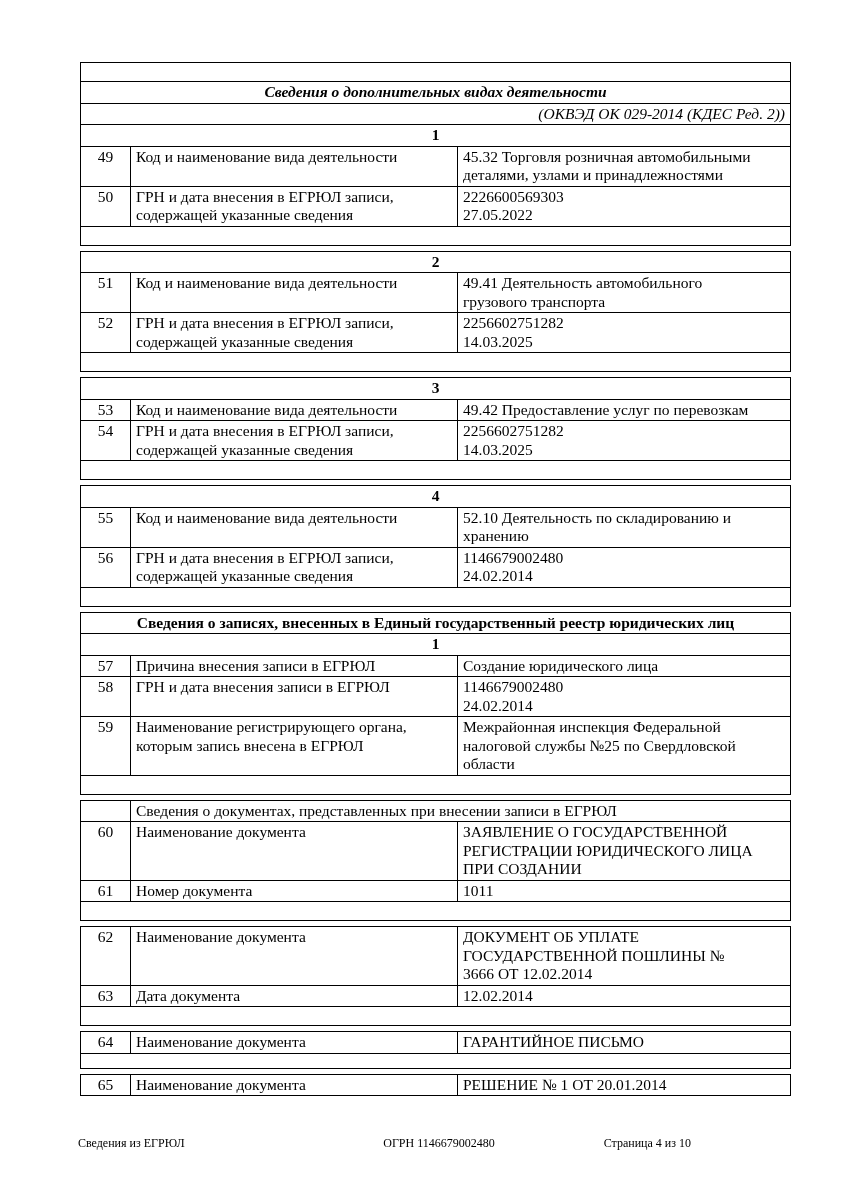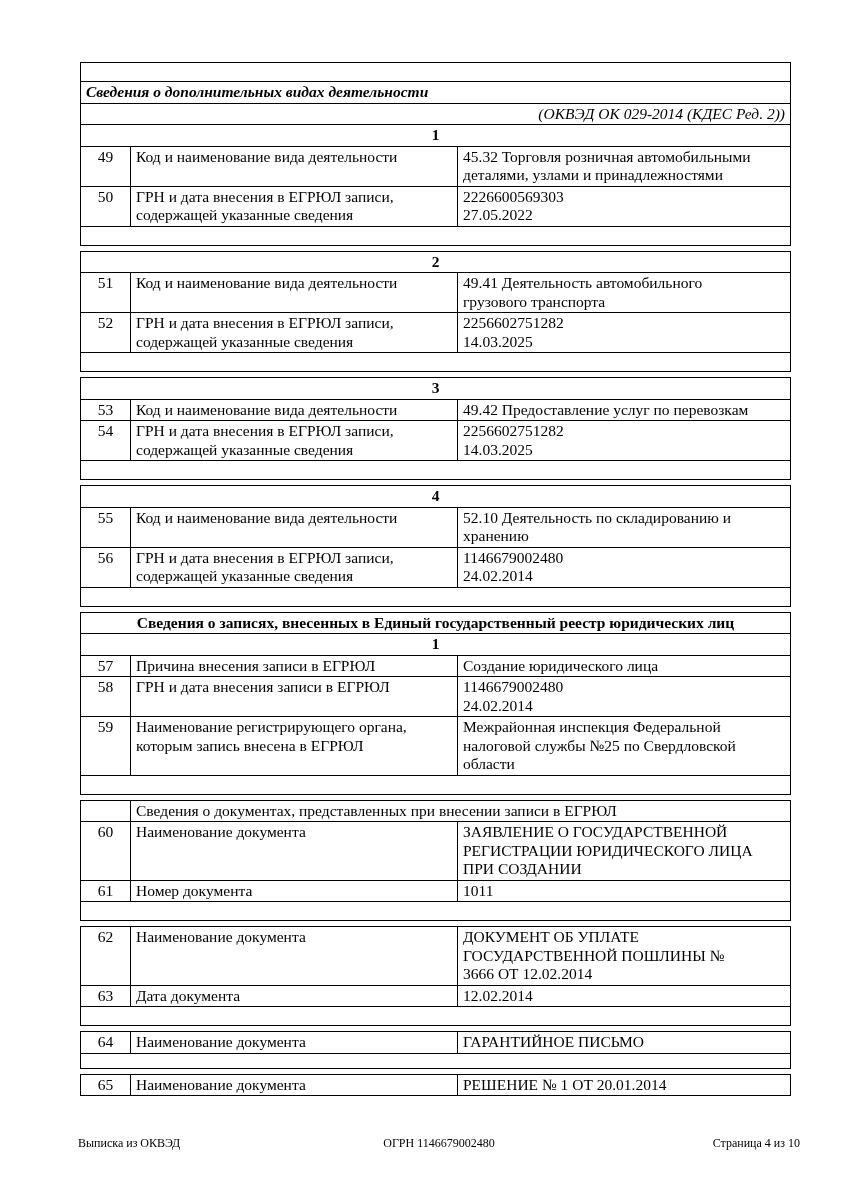--- a/index.html
+++ b/index.html
@@ -35,20 +35,21 @@
     vertical-align: top;
     overflow: hidden;
   }
   td.num { text-align: center; padding-left: 2px; padding-right: 2px; }
   td.lbl, td.val { white-space: pre-line; }
   tr.empty-row td { height: 16px; }
   tr.empty-row-sm td { height: 12px; }
   td.title {
     font-weight: bold;
     font-style: italic;
+    text-align: center;
     font-size: 16.5px;
     padding-top: 3px; padding-bottom: 3px;
   }
   td.subtitle {
     font-style: italic;
     text-align: right;
     font-size: 16px;
   }
   td.gnum {
     font-weight: bold;
@@ -67,21 +68,21 @@
     left: 78px;
     top: 1136px;
     width: 722px;
     display: grid;
     grid-template-columns: 1fr auto 1fr;
     font-size: 12px;
     line-height: 14.5px;
   }
   .footer .f-left   { text-align: left; }
   .footer .f-center { align-self: end; text-align: center; }
-  .footer .f-right  { align-self: end; text-align: right; }
+  .footer .f-right  { align-self: end; text-align: center; }
 </style>
 </head>
 <body>
 
 <div class="doc">
 
   <table class="blk">
     <colgroup>
         <col class="c1">
         <col class="c2">
@@ -327,17 +328,17 @@
       <td class="lbl">Наименование документа</td>
       <td class="val">РЕШЕНИЕ № 1 ОТ 20.01.2014</td>
     </tr>
   </tbody>
     </table>
 
 </div>
 
 <div class="footer">
   <div class="f-left">
-    <div>Выписка из ОКВЭД</div>
+    <div>Сведения из ЕГРЮЛ</div>
   </div>
   <div class="f-center">ОГРН 1146679002480</div>
   <div class="f-right">Страница 4 из 10</div>
 </div>
 
 </body></html>

